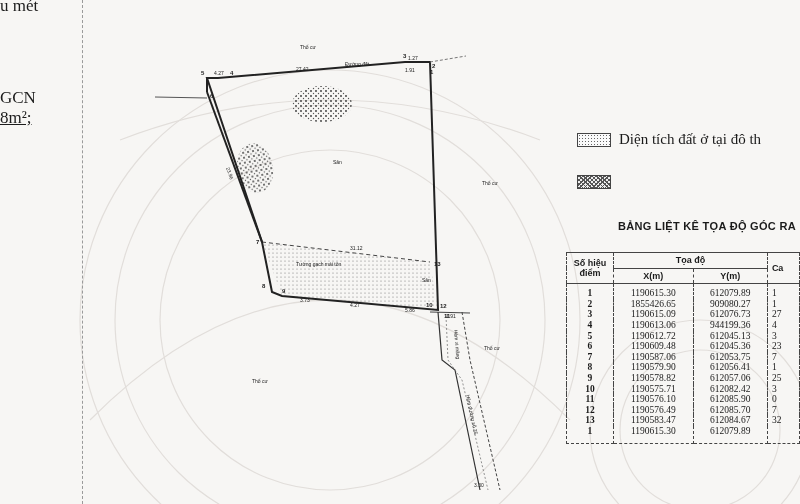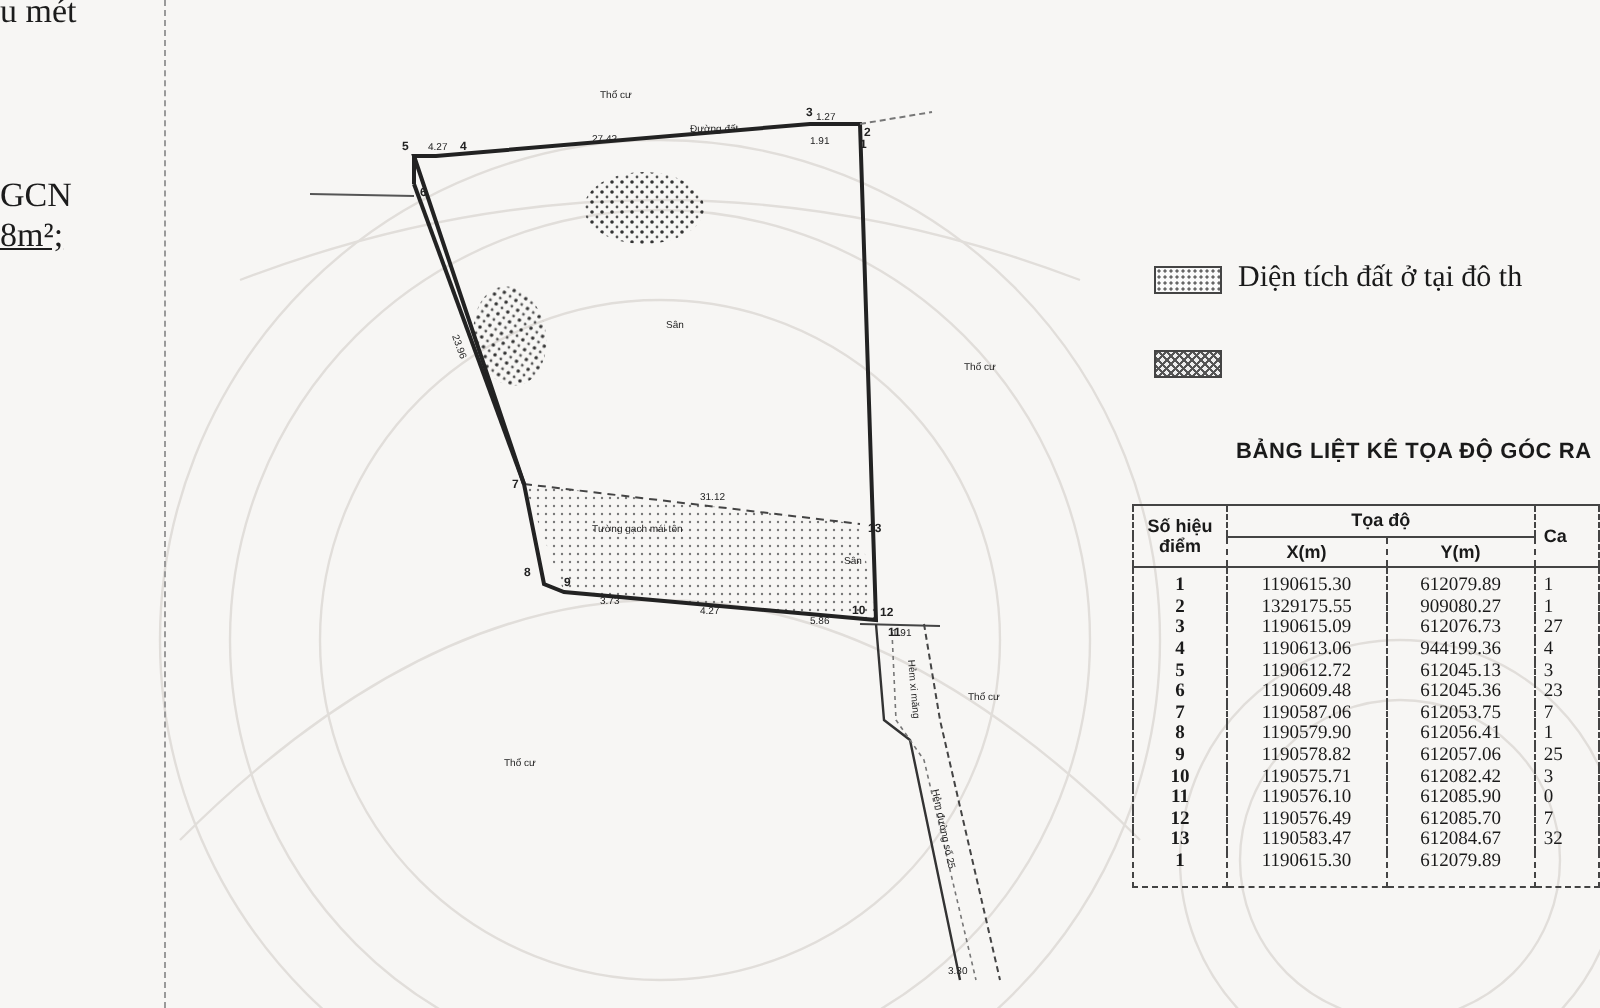--- a/index.html
+++ b/index.html
@@ -158,21 +158,21 @@
   </thead>
   <tbody>
     <tr>
         <td class="c-id">1</td>
         <td>1190615.30</td>
         <td>612079.89</td>
         <td class="c-len">1</td>
       </tr>
     <tr>
         <td class="c-id">2</td>
-        <td>1329175.55</td>
+        <td>1855426.65</td>
         <td>909080.27</td>
         <td class="c-len">1</td>
       </tr>
     <tr>
         <td class="c-id">3</td>
         <td>1190615.09</td>
         <td>612076.73</td>
         <td class="c-len">27</td>
       </tr>
     <tr>

